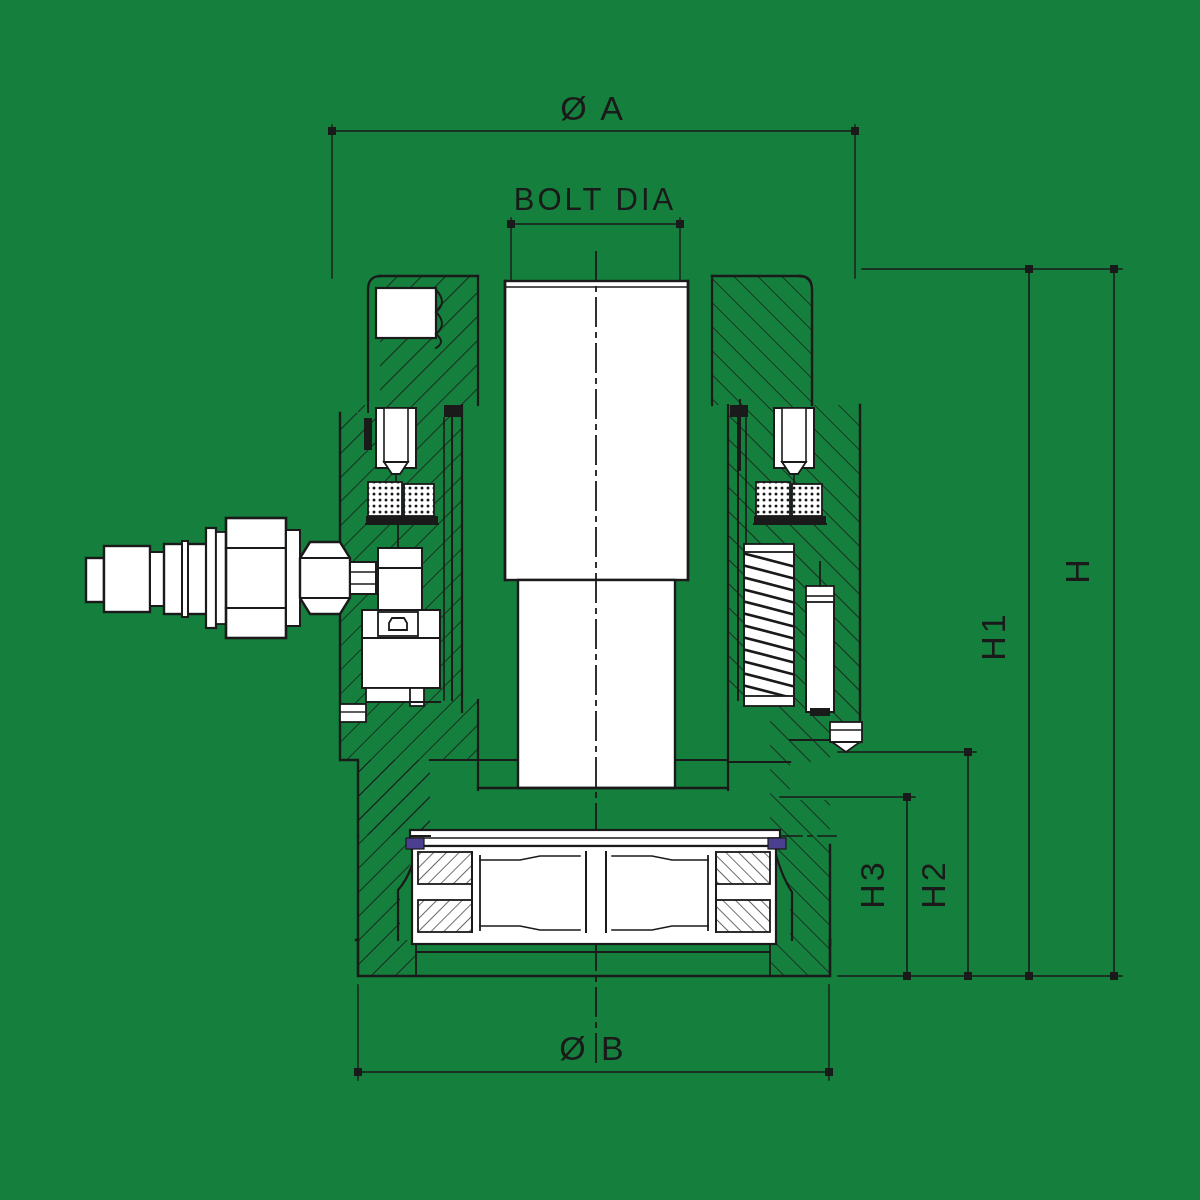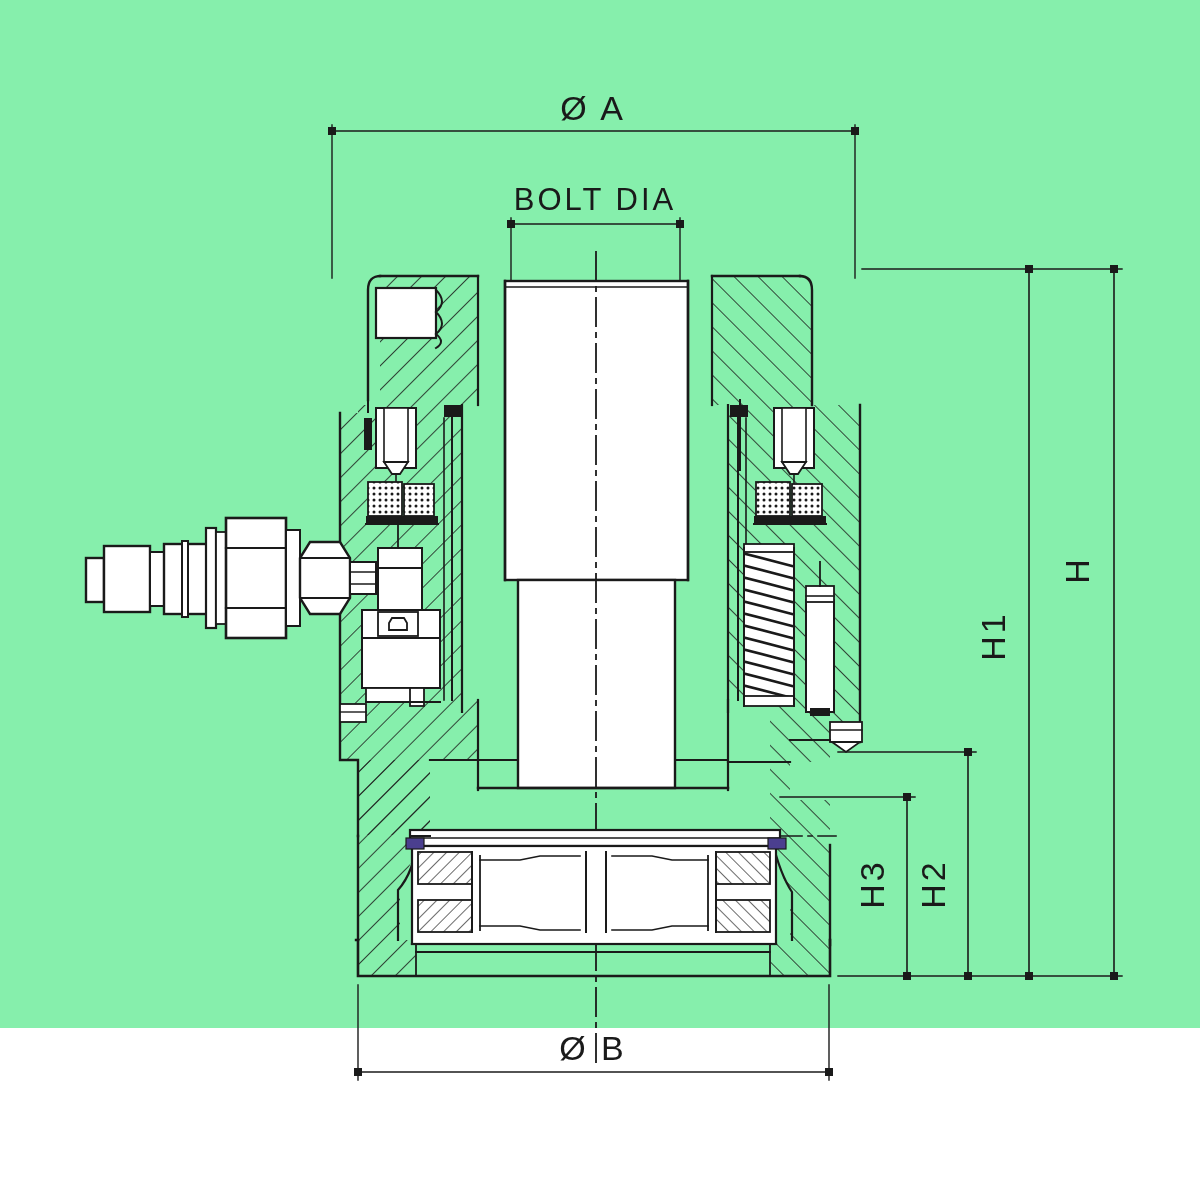--- a/index.html
+++ b/index.html
@@ -1,19 +1,19 @@
 <!DOCTYPE html>
 <html><head>
 <meta charset="utf-8">
 <title>Hydraulic Bolt Tensioner Cross-Section Drawing</title>
 <style>
   html,body{margin:0;padding:0;background:#ffffff;}
   body{width:1200px;height:1200px;overflow:hidden;
        font-family:"Liberation Sans", sans-serif;}
-  #stage{position:relative;width:1200px;height:1028px;background:#86efac;}
+  #stage{position:relative;width:1200px;height:1200px;background:#15803d;}
   #dwg{position:absolute;left:0;top:0;width:1200px;height:1200px;}
   .dimtext{font-family:"Liberation Sans", sans-serif;}
 </style>
 </head>
 <body>
 
 <div id="stage">
   <svg id="dwg" viewBox="0 0 1200 1200" xmlns="http://www.w3.org/2000/svg">
 
     <defs>

